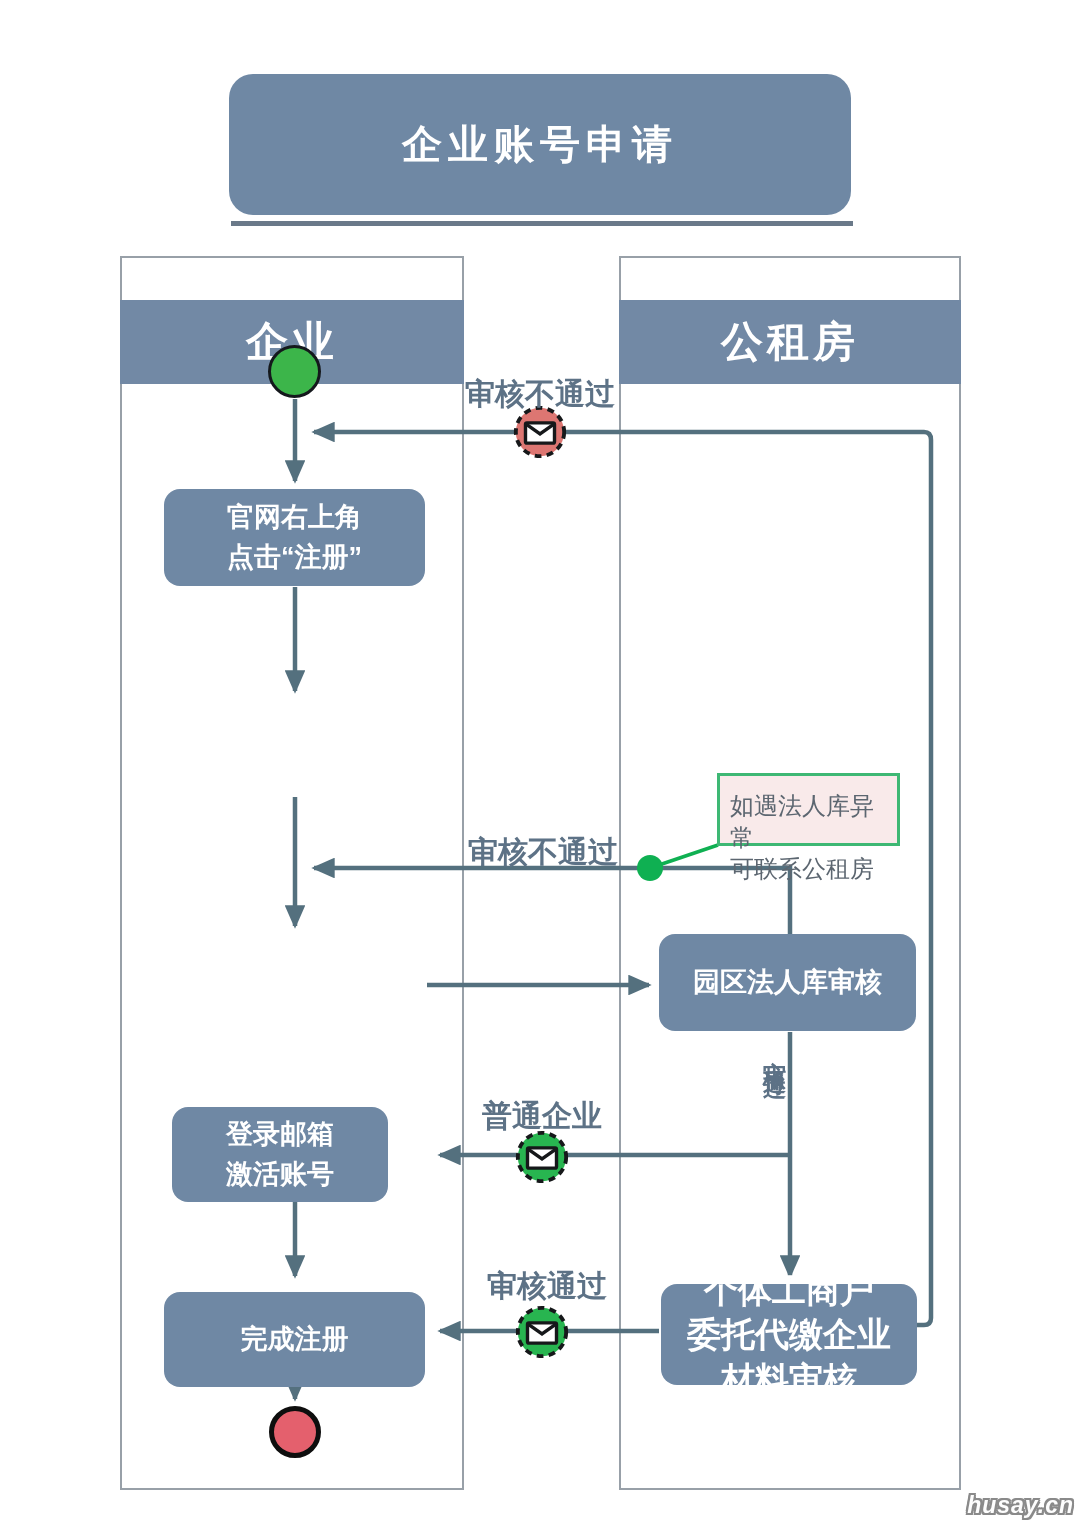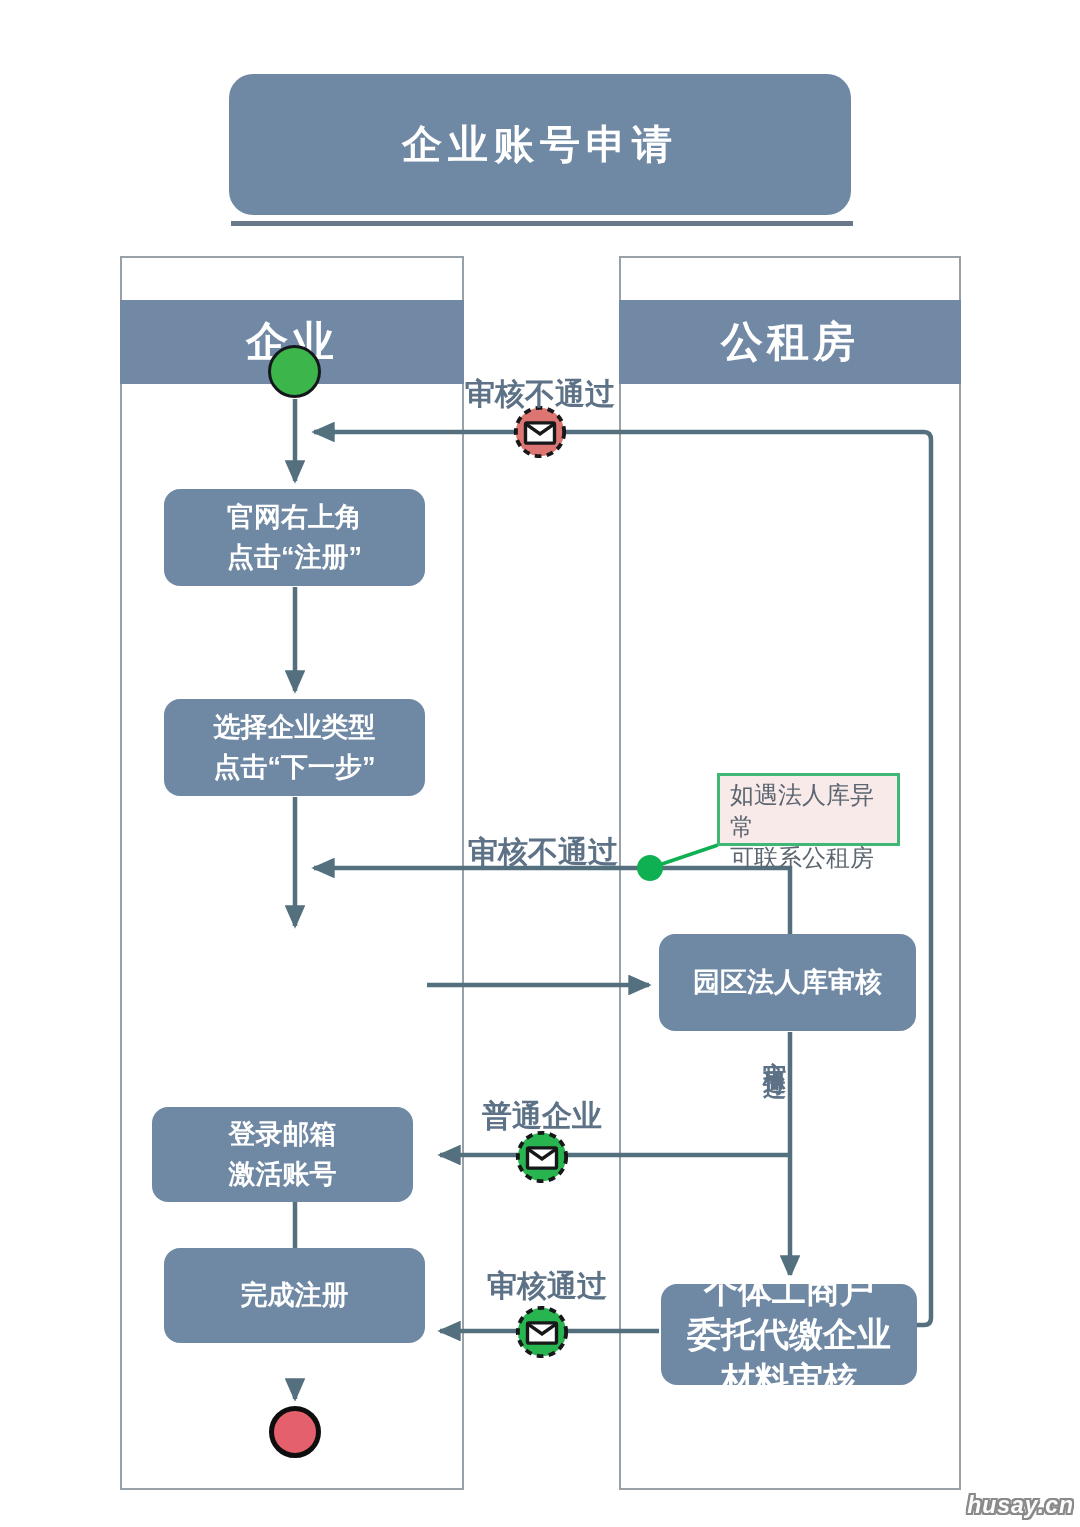--- a/index.html
+++ b/index.html
@@ -28,22 +28,22 @@
   .arrowhead{fill:var(--line);}
   .ann-line{stroke:var(--annotationGreen);stroke-width:3.5;fill:none;}
   .ann-dot{fill:var(--annotationGreen);}
 
   .node{position:absolute;z-index:2;background:var(--box);border-radius:16px;color:#fff;
     font-weight:bold;font-size:27px;line-height:1.45;display:flex;align-items:center;justify-content:center;
     text-align:center;white-space:pre-line;}
   .n-step1{left:164px;top:489px;width:261px;height:97px;text-align:right;}
   .n-step2{left:164px;top:699px;width:261px;height:97px;}
   .n-step3{left:164px;top:934px;width:261px;height:97px;}
-  .n-step4{left:152px;top:1107px;width:261px;height:95px;}
-  .n-step5{left:164px;top:1248px;width:261px;height:95px;text-align:center;}
+  .n-step4{left:172px;top:1107px;width:216px;height:95px;}
+  .n-step5{left:164px;top:1292px;width:261px;height:95px;text-align:center;}
   .n-review1{left:659px;top:934px;width:257px;height:97px;}
   .n-review2{left:661px;top:1284px;width:256px;height:101px;font-size:34px;line-height:1.3;}
 
   .event{position:absolute;z-index:2;border-radius:50%;}
   .start-event{left:268px;top:345px;width:53px;height:53px;background:var(--startGreen);border:3px solid #14181c;}
   .end-event{left:269px;top:1406px;width:52px;height:52px;background:var(--endRed);border:5px solid #0e0e0e;}
   .msg{position:absolute;z-index:2;width:58px;height:58px;}
   .msg-reject{left:511px;top:403px;}
   .msg-normal{left:513px;top:1128px;}
   .msg-pass{left:513px;top:1303px;}
@@ -53,21 +53,21 @@
   .l-reject-top{left:540px;top:374px;}
   .l-reject-mid{left:543px;top:832px;}
   .l-normal{left:542px;top:1096px;}
   .l-pass-bottom{left:547px;top:1266px;}
   .l-pass-vertical{left:760px;top:1042px;transform:none;writing-mode:vertical-rl;text-orientation:upright;
     letter-spacing:5px;font-size:23px;}
 
   .note-box{position:absolute;z-index:2;left:717px;top:773px;width:183px;height:73px;
     background:var(--noteBg);border:3px solid var(--noteBorder);color:var(--noteText);
     font-family:"Liberation Serif","DejaVu Serif",serif;font-size:24px;line-height:1.32;
-    padding:4px 10px;white-space:pre-line;}
+    padding:15px 10px;white-space:pre-line;}
 
   .watermark{position:absolute;z-index:3;right:6px;top:1492px;font-size:23px;font-weight:bold;font-style:italic;
     color:#fdfdfd;letter-spacing:1px;
     text-shadow:-2px -2px 0 #8a8a8a,2px -2px 0 #8a8a8a,-2px 2px 0 #8a8a8a,2px 2px 0 #8a8a8a,0 2px 0 #8a8a8a,0 -2px 0 #8a8a8a,2px 0 0 #8a8a8a,-2px 0 0 #8a8a8a;}
 </style>
 </head>
 <body>
 
 <div class="canvas">
 
@@ -122,22 +122,20 @@
   <div class="msg msg-pass">
     <svg width="58" height="58" viewBox="0 0 60 60">
       <circle cx="30" cy="30" r="25" style="fill:var(--envelopeGreen)" stroke="#16181a" stroke-width="4" stroke-dasharray="7 5.5"></circle>
       <rect x="15" y="20.5" width="30" height="21" rx="1.5" fill="#ffffff" stroke="#16181a" stroke-width="3.5"></rect>
       <path d="M16 22 L30 32 L44 22" fill="none" stroke="#16181a" stroke-width="3.5"></path>
     </svg>
   </div>
 
   <div class="node n-step1">官网右上角
 点击“注册”</div>
-  <div class="node n-step2">选择企业类型
-点击“下一步”</div>
   <div class="node n-step4">登录邮箱
 激活账号</div>
   <div class="node n-step5">完成注册</div>
   <div class="node n-review1">园区法人库审核</div>
   <div class="node n-review2">个体工商户
 委托代缴企业
 材料审核</div>
 
   <div class="flow-label l-reject-top">审核不通过</div>
   <div class="flow-label l-reject-mid">审核不通过</div>

